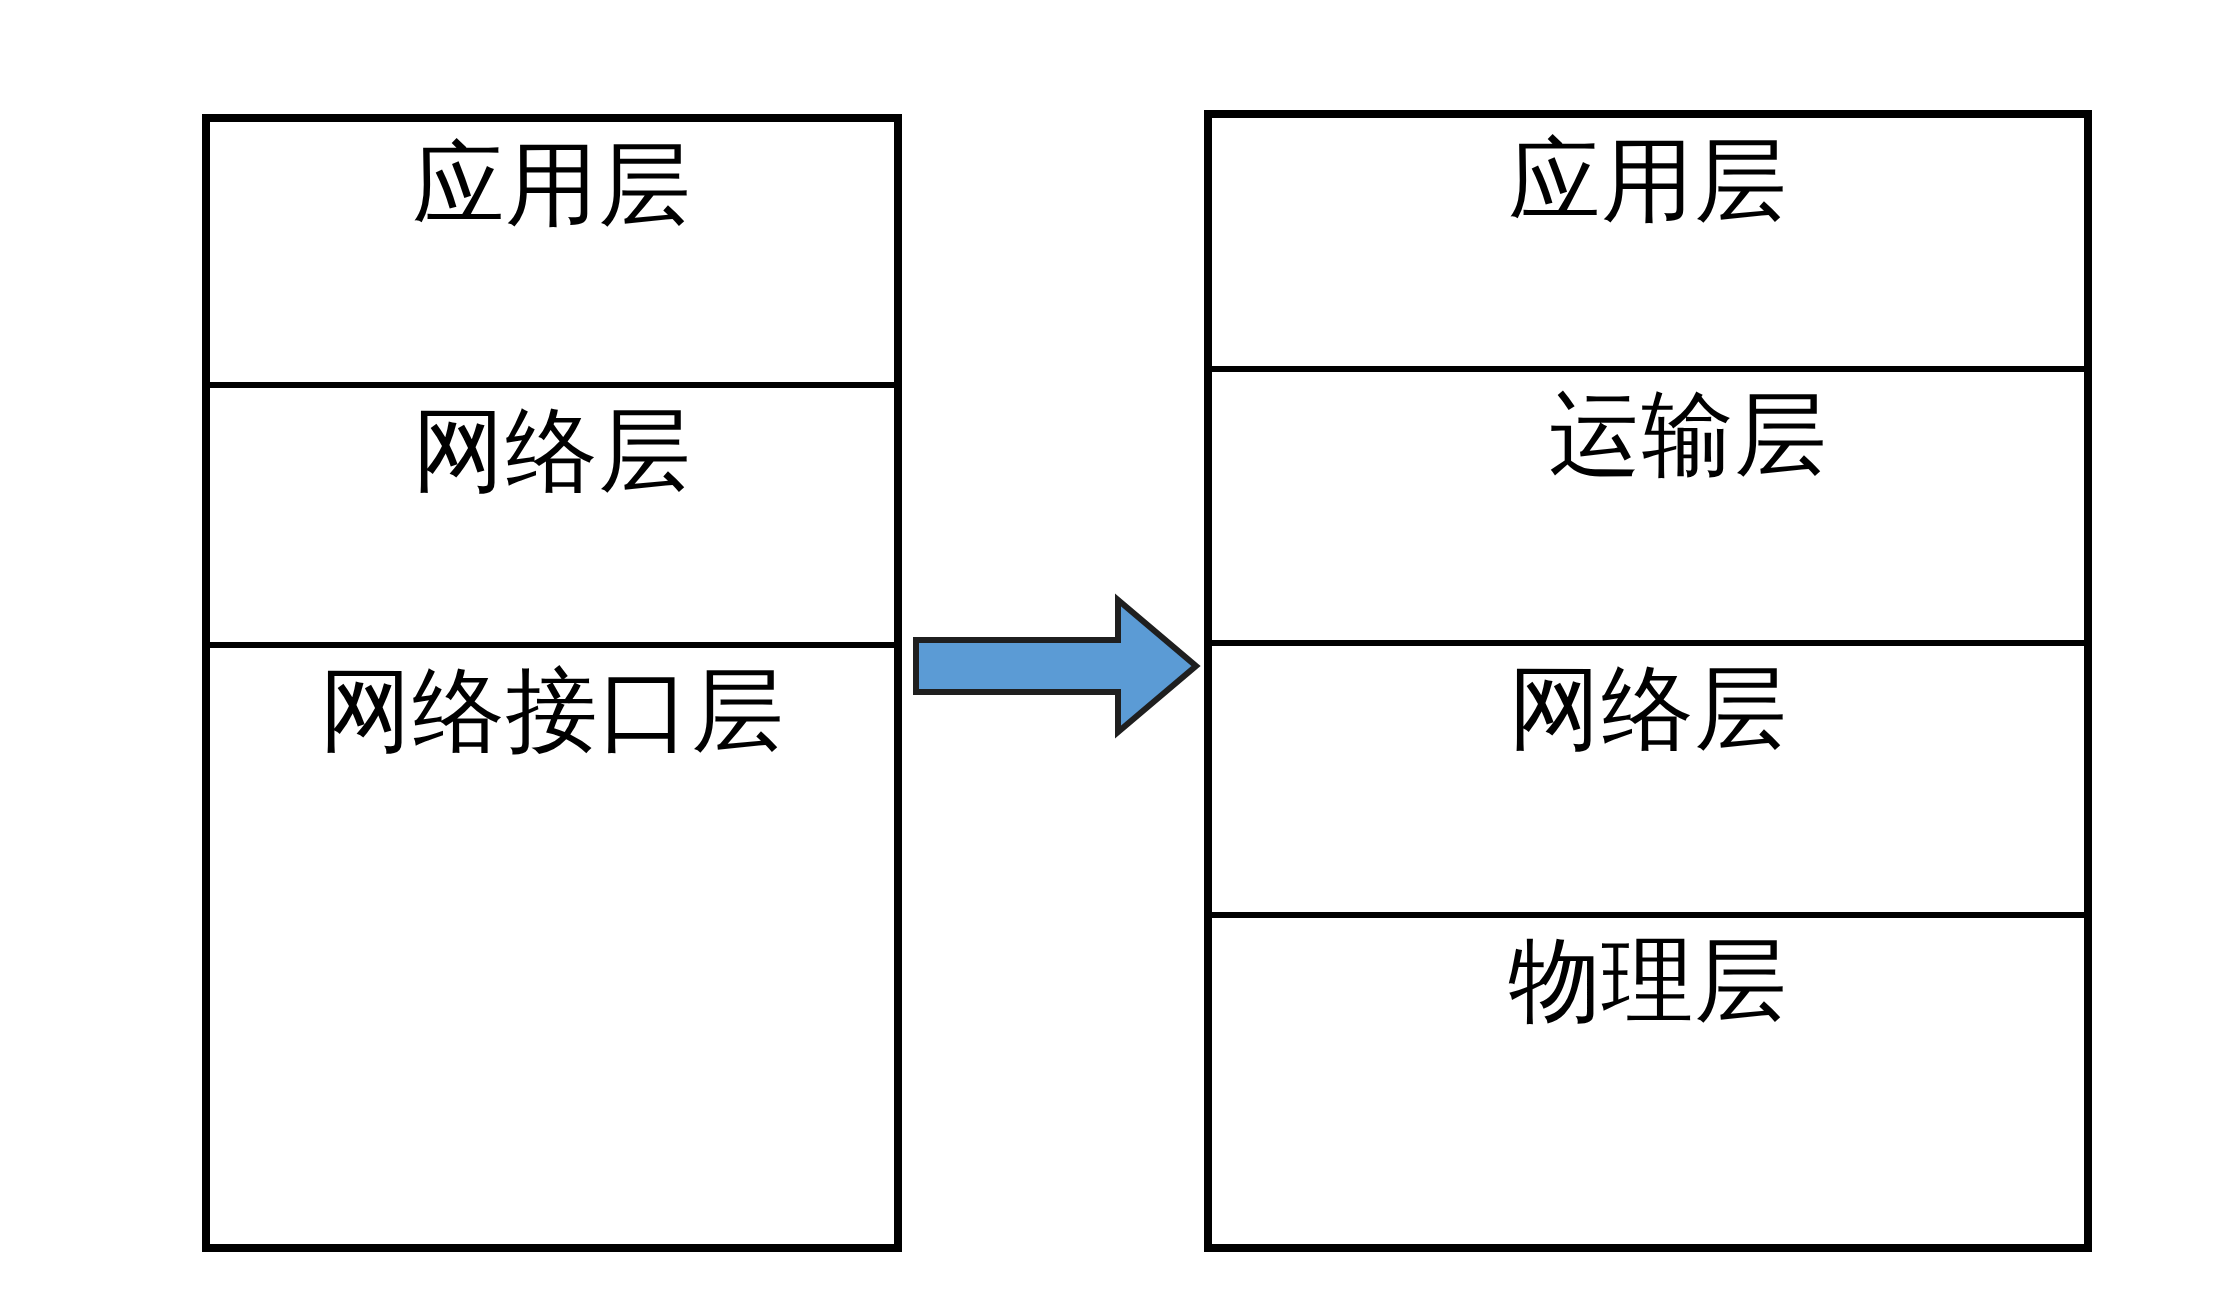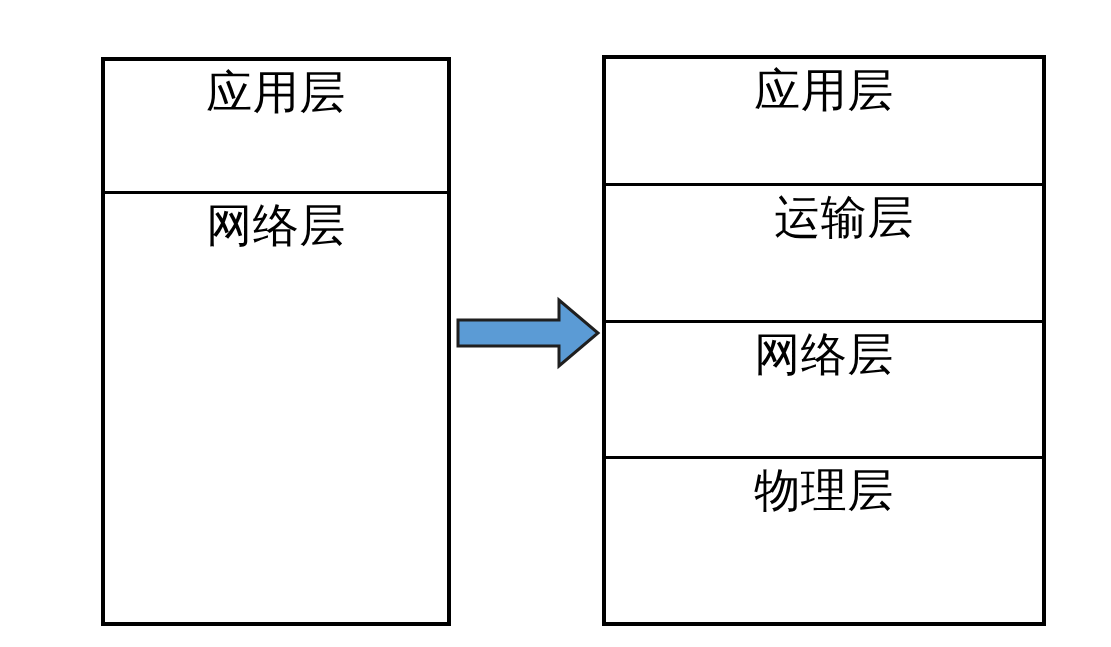--- a/index.html
+++ b/index.html
@@ -107,20 +107,23 @@
 
     <div class="layer-row">
       <span class="layer-label">应用层</span>
     </div>
 
 
     <div class="layer-row">
       <span class="layer-label">网络层</span>
     </div>
 
+    <div class="layer-row">
+      <span class="layer-label">网络接口层</span>
+    </div>
   </div>
 
   <div id="mapping-arrow">
     <svg viewBox="0 0 146 74" xmlns="http://www.w3.org/2000/svg">
       <polygon points="3,24 104,24 104,4 143,37 104,70 104,50 3,50" fill="#5B9BD5" stroke="#1F1F1F" stroke-width="3" stroke-linejoin="miter"></polygon>
     </svg>
   </div>
 
   <div class="layer-stack" id="stack-right">
 

